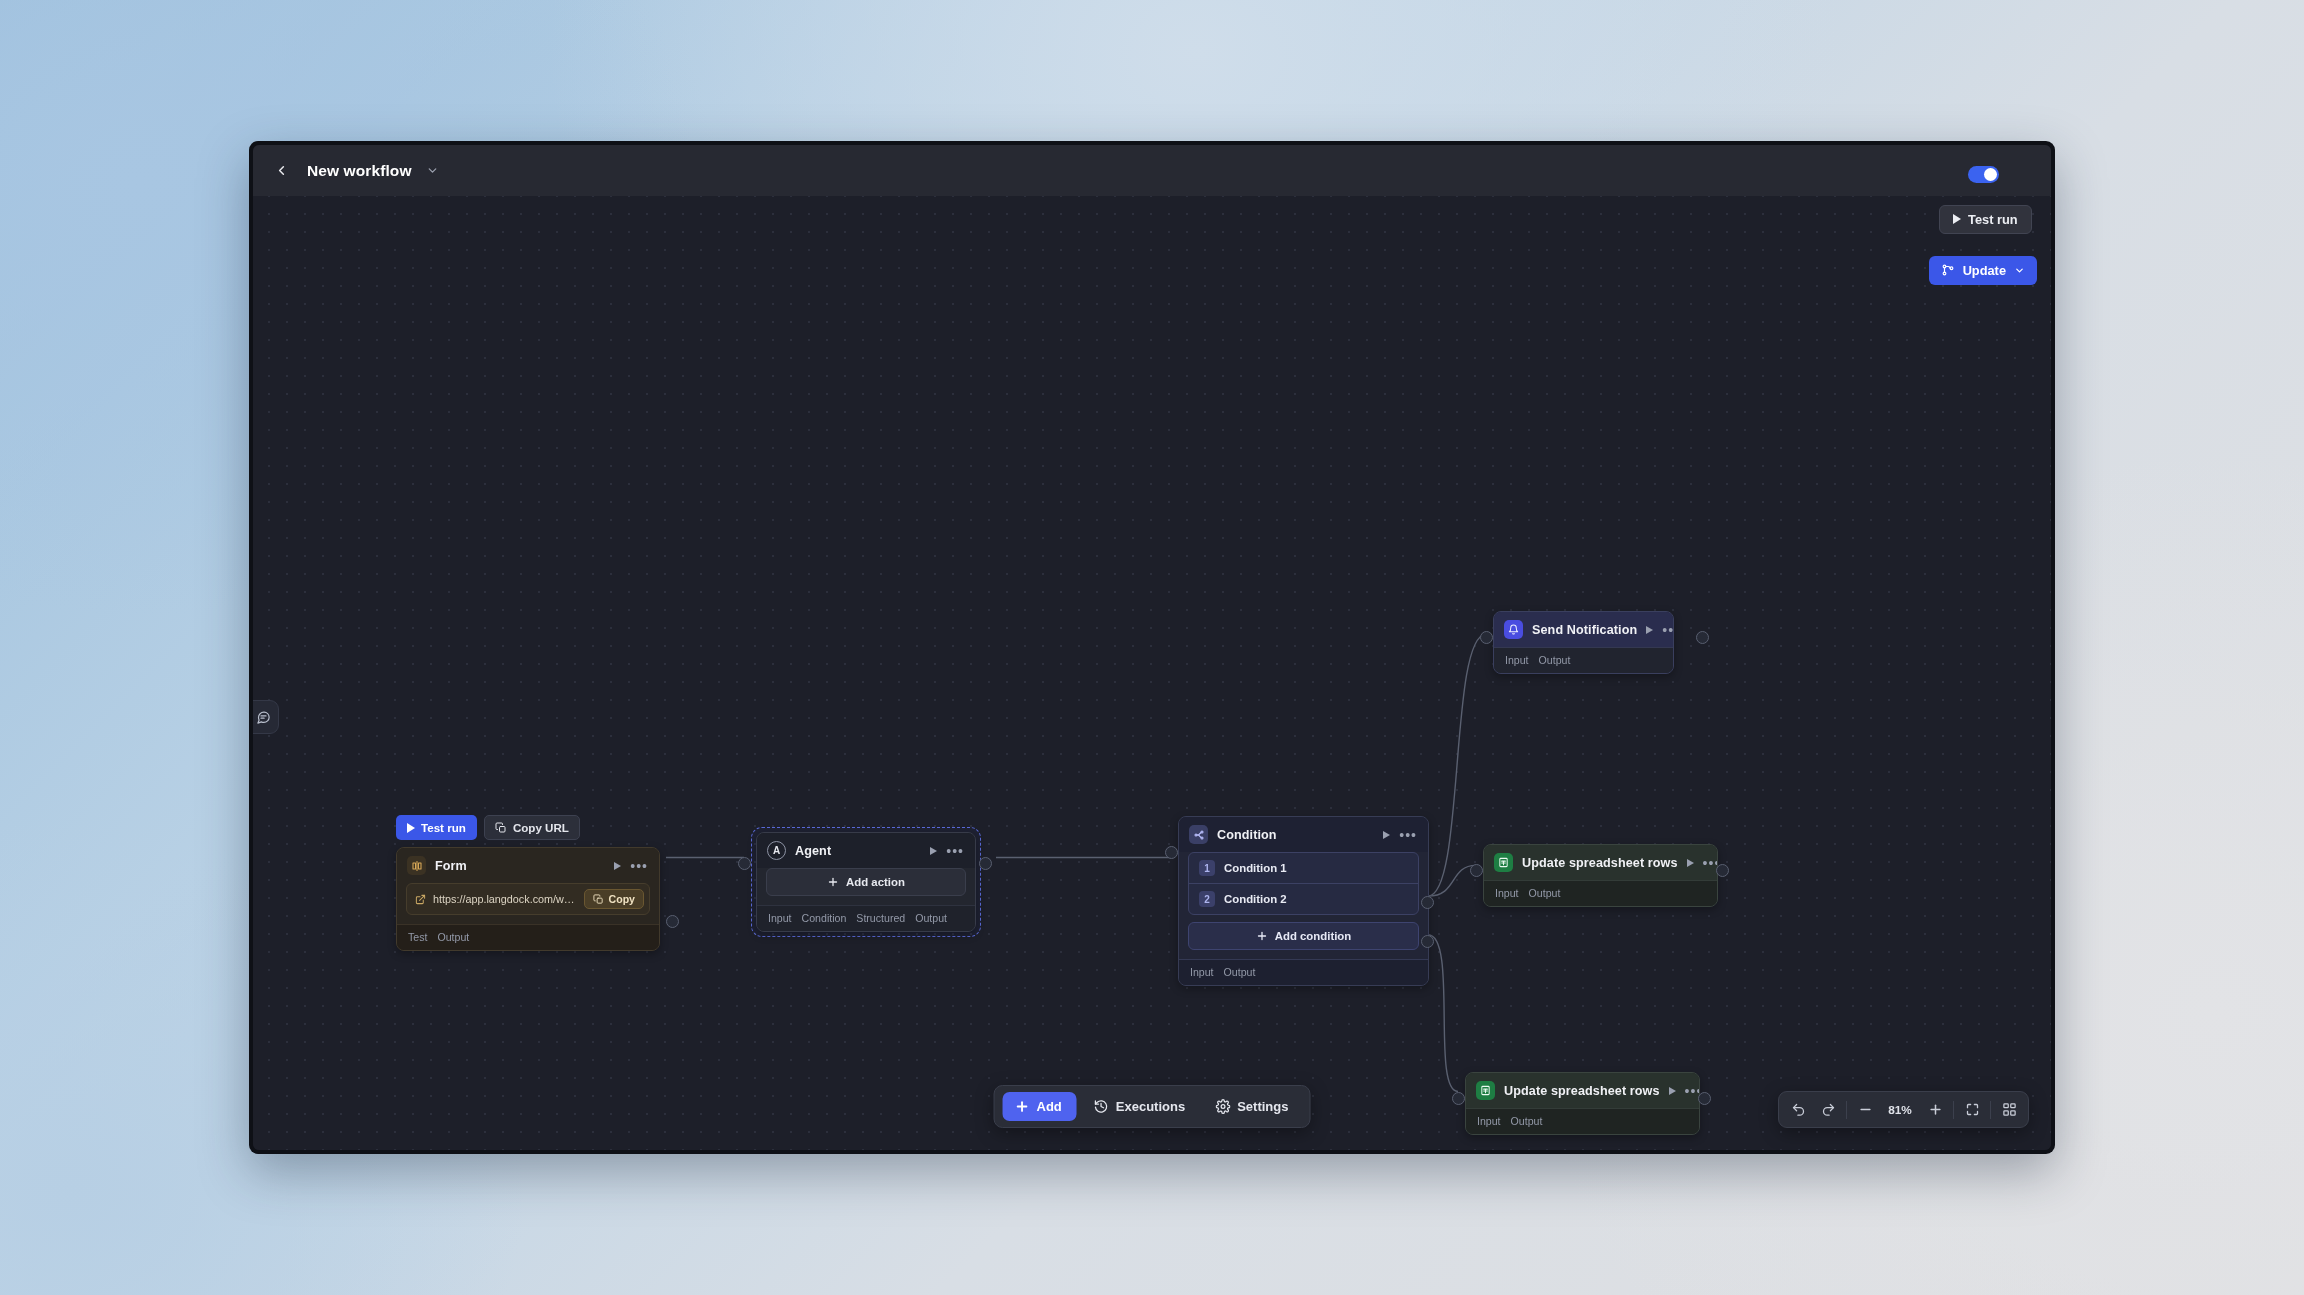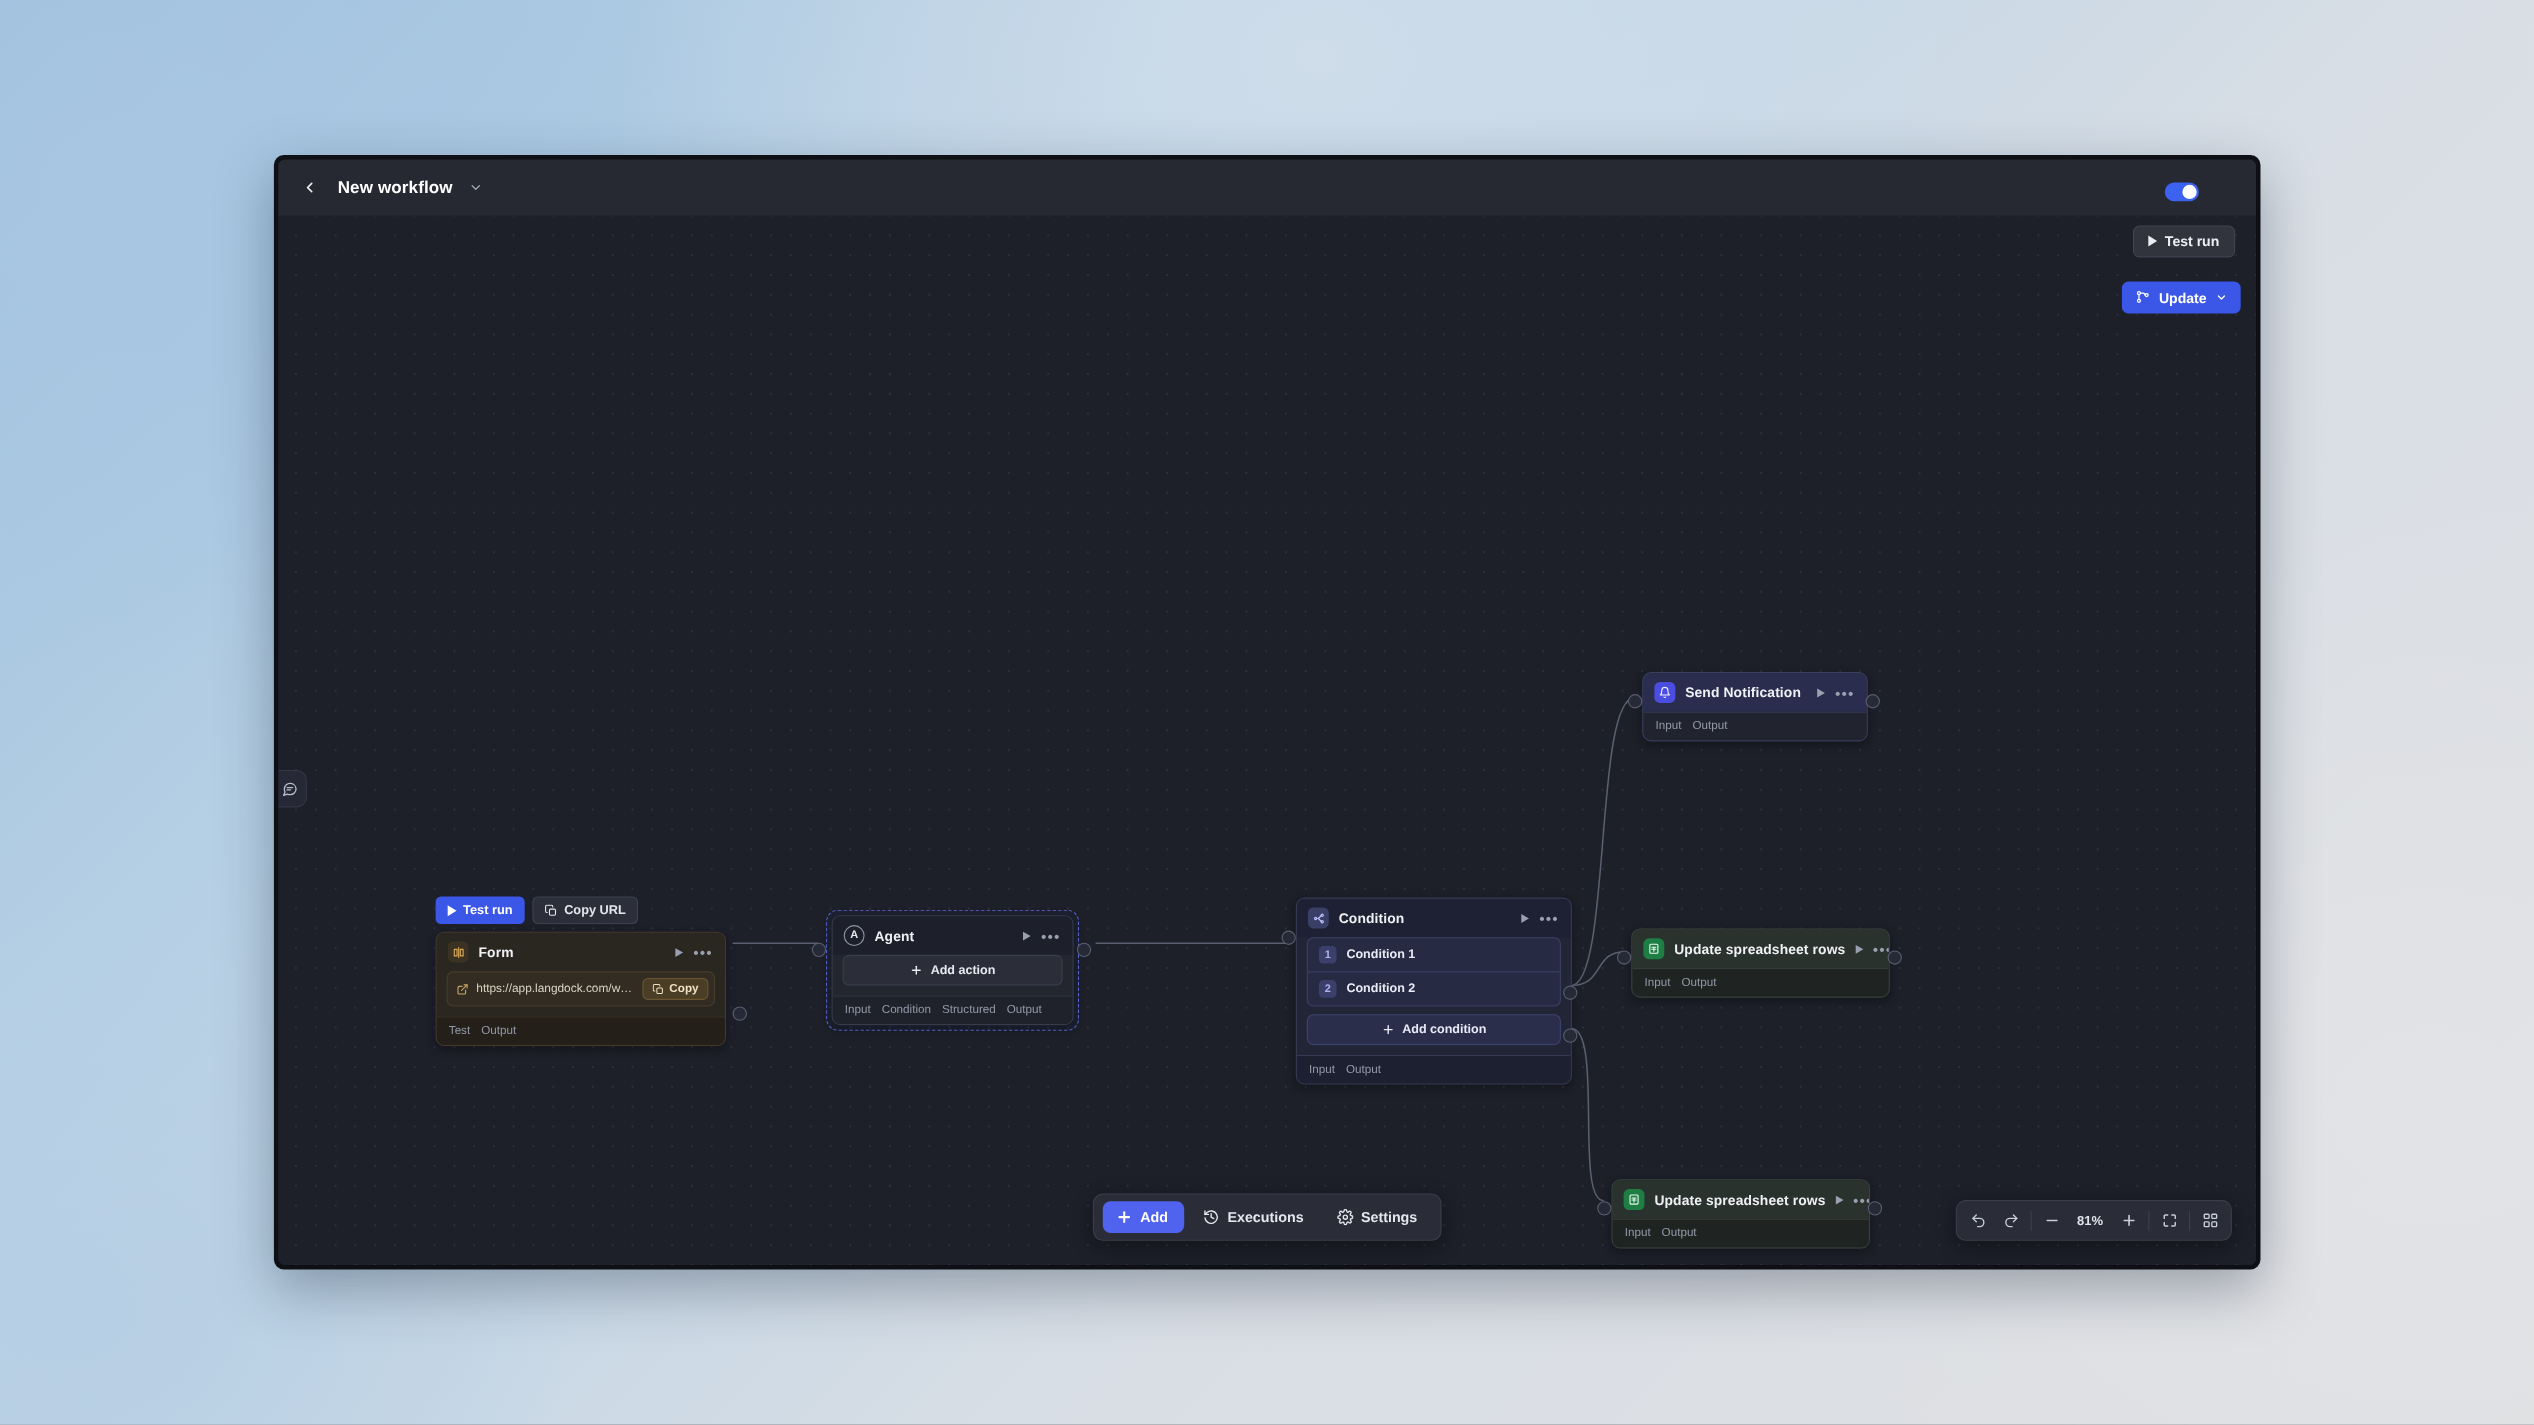--- a/index.html
+++ b/index.html
@@ -223,21 +223,21 @@
   .cond-label { font-size: 11.4px; color: #e9ebf4; font-weight: 600; }
   .add-cond-btn {
     margin: 0 9px 9px; padding: 7px 0;
     background: #2a2e4a; border: 1px solid #3e4470; border-radius: 6px;
     display: flex; align-items: center; justify-content: center; gap: 7px;
     color: #e7e9f6; font-size: 11.4px; font-weight: 600; cursor: pointer;
   }
   #node-condition .node-foot { background: #1d2030; border-top-color: #343954; }
 
   
-  #node-notify { left: 1240px; top: 415px; width: 205px; }
+  #node-notify { left: 1240px; top: 415px; width: 181px; }
   #node-notify .node-box { background: #252839; border-color: #3a3f5e; }
   #node-notify .node-head { background: #2a2d4e; }
   .notify-icon { background: #4a4de0; }
   #node-notify .node-foot { background: #21242f; border-top-color: #343851; }
 
   
   .node-sheets .node-box { background: #242a28; border-color: #3a443f; }
   .node-sheets .node-head { background: #29322d; }
   .sheets-icon { background: #1e7e43; }
   .node-sheets .node-foot { background: #1f2422; border-top-color: #333c38; }

